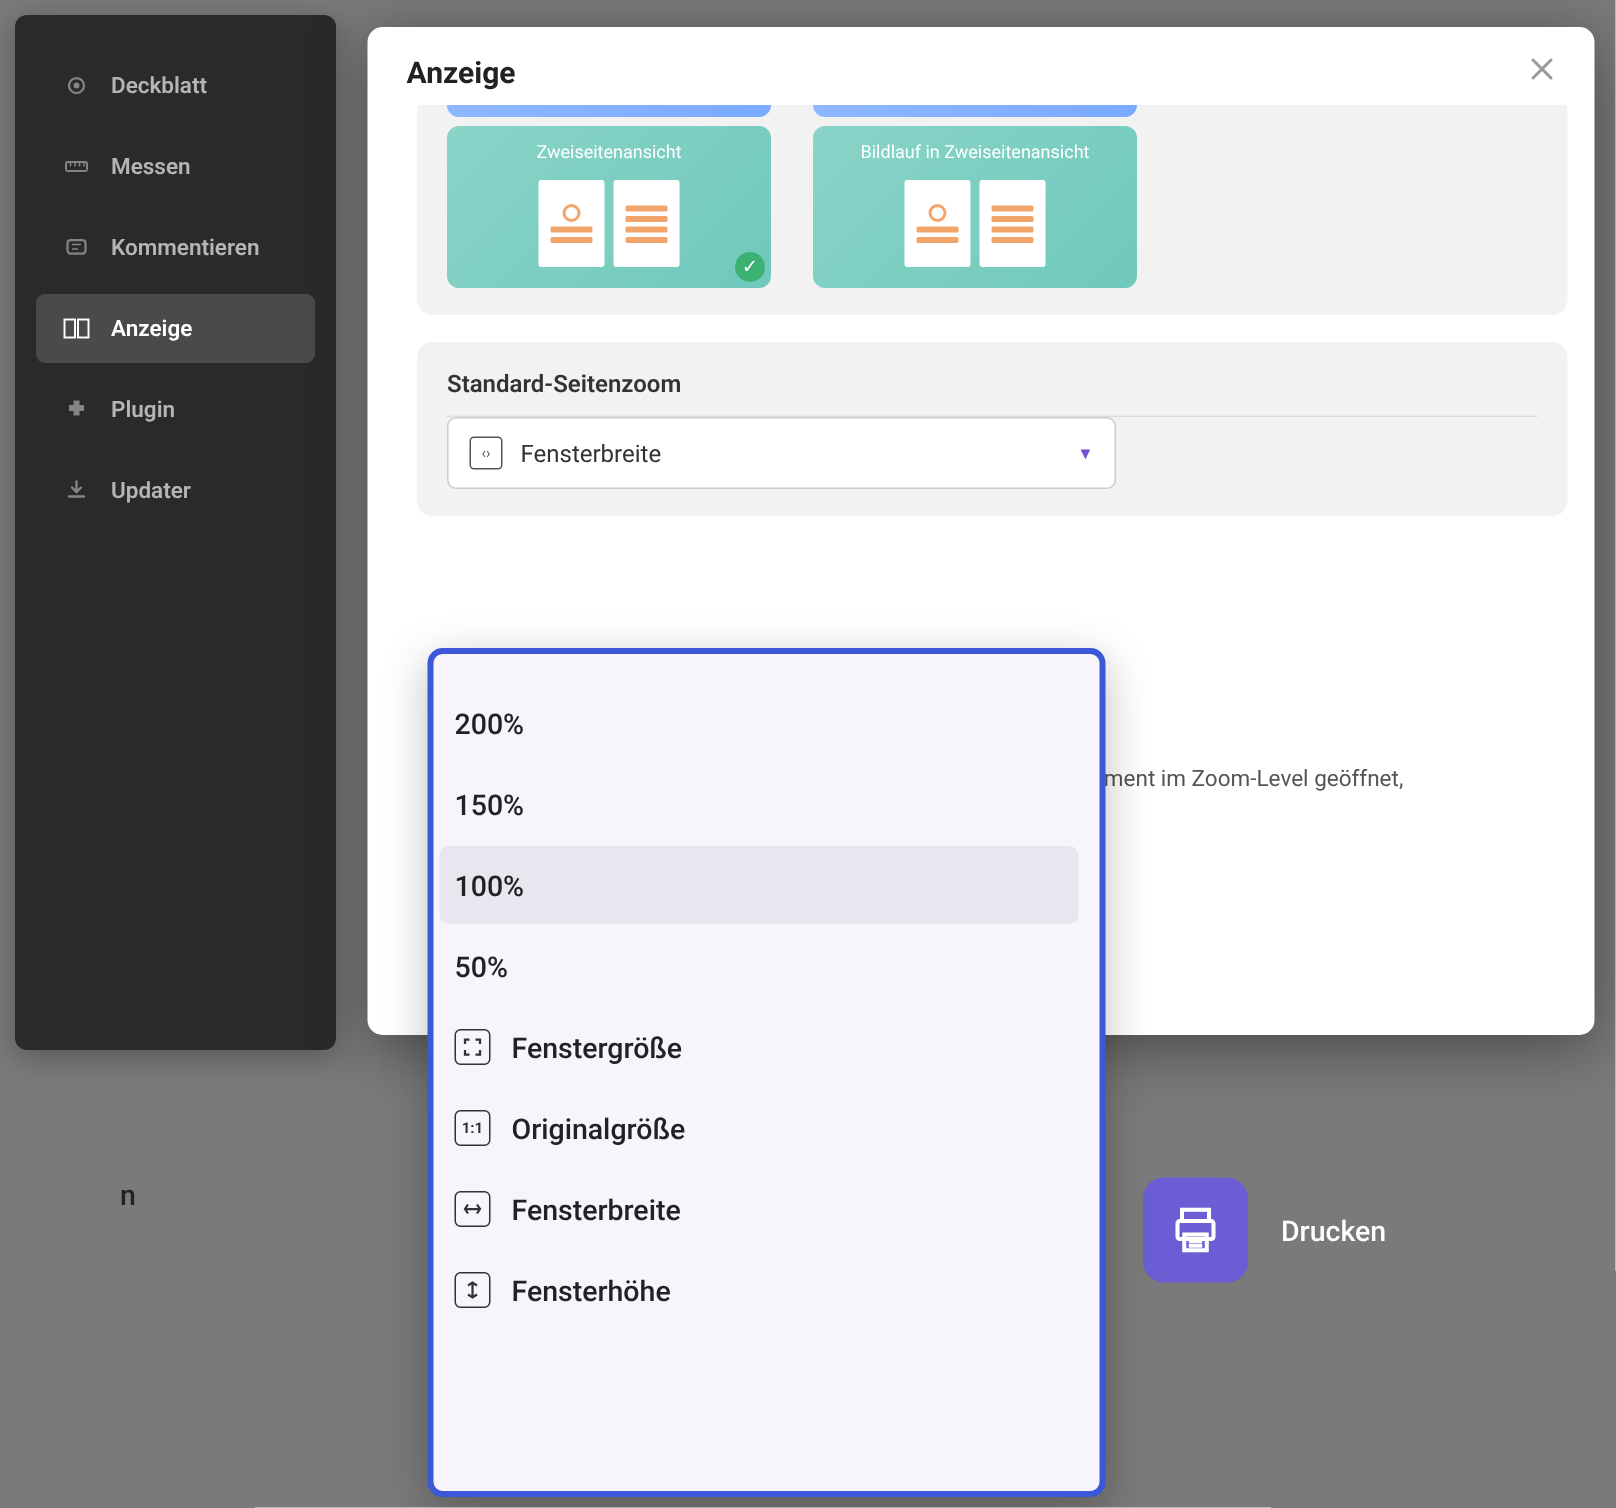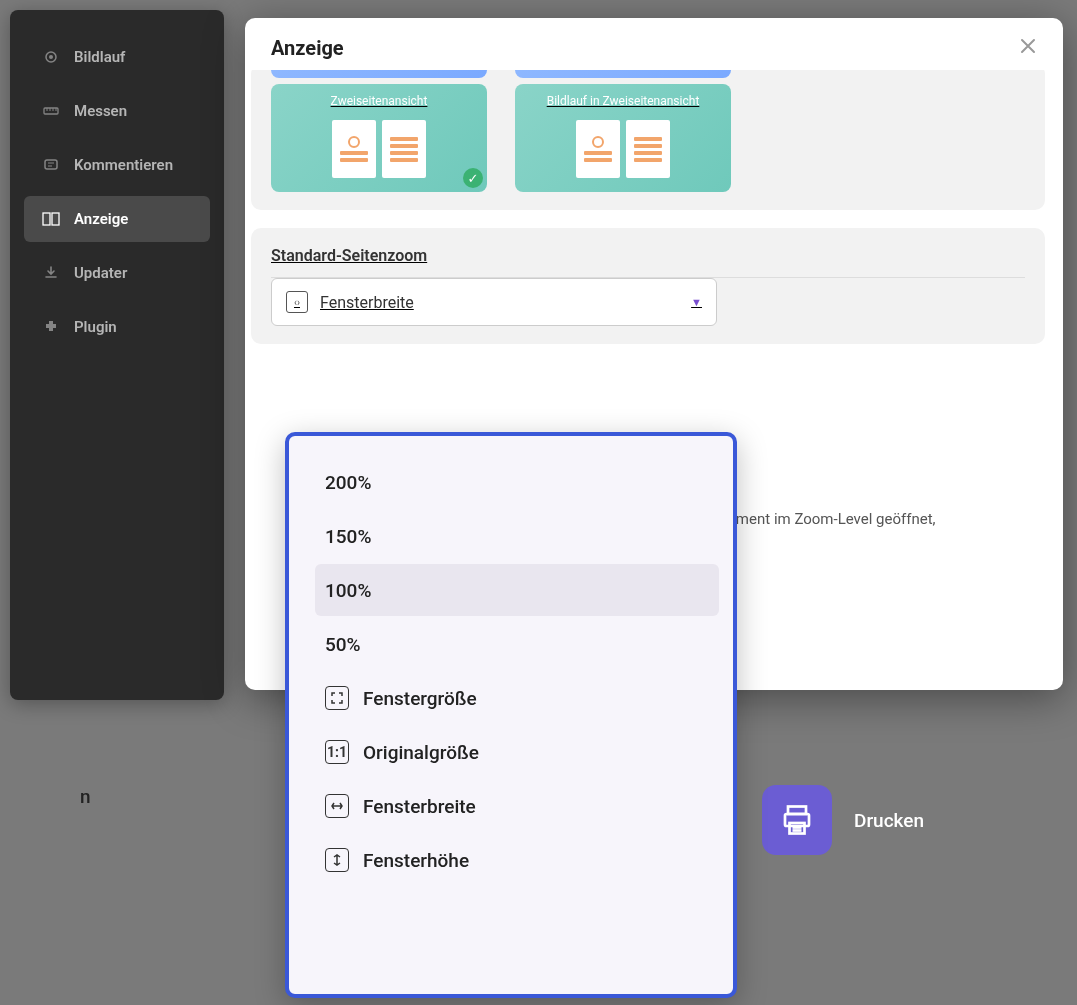--- a/index.html
+++ b/index.html
@@ -64,24 +64,23 @@
   font-weight: 700;
   color: #222;
 }
 .close-btn {
   cursor: pointer;
   color: #888;
   font-size: 22px;
   line-height: 1;
 }
 .modal-body {
-  padding: 0 18px 18px 6px;
+  padding: 0 18px 18px 33px;
   height: calc(100% - 56px);
   overflow: hidden;
-  text-decoration: underline;
 }
 
 .section {
   background: #f2f2f2;
   border-radius: 10px;
   padding: 18px 20px;
   margin-bottom: 18px;
 }
 .section.toprow {
   padding-top: 0;
@@ -201,21 +200,21 @@
   background: #f7f5fb;
   border: 4px solid #3a58d8;
   border-radius: 10px;
   padding: 18px 6px 18px 0;
   box-shadow: 0 8px 30px rgba(0,0,0,0.25);
   z-index: 50;
 }
 .dropdown-inner {
   height: 100%;
   overflow-y: auto;
-  padding-left: 24px;
+  padding-left: 2px;
 }
 .dd-item {
   display: flex;
   align-items: center;
   gap: 14px;
   padding: 14px 10px;
   margin: 2px 8px 2px 2px;
   border-radius: 6px;
   font-size: 19px;
   font-weight: 500;
@@ -224,21 +223,21 @@
 }
 .dd-item.hover { background: #e9e6ef; }
 .dd-item .dicon {
   width: 24px;
   height: 24px;
   border: 1.8px solid #333;
   border-radius: 4px;
   display: flex;
   align-items: center;
   justify-content: center;
-  font-size: 14px;
+  font-size: 10px;
   font-weight: 700;
   color: #333;
 }
 .dd-item .dicon.none { border: none; width: 0; margin-right: -14px; }
 
 .note-text {
   position: absolute;
   left: 720px;
   top: 510px;
   width: 310px;
@@ -278,21 +277,21 @@
 <body>
 
 <div class="sidebar">
   <div class="sidebar-item">
     <span class="si-icon">
       <svg width="16" height="16" viewBox="0 0 16 16">
           <circle cx="8" cy="8" r="5" fill="none" stroke="#aaa" stroke-width="1.5"></circle>
           <circle cx="8" cy="8" r="2" fill="#aaa"></circle>
         </svg>
     </span>
-    <span>Bildlauf</span>
+    <span>Deckblatt</span>
   </div>
   <div class="sidebar-item">
     <span class="si-icon">
       <svg width="16" height="16" viewBox="0 0 16 16">
           <rect x="1" y="5" width="14" height="6" rx="1" fill="none" stroke="#aaa" stroke-width="1.3"></rect>
           <line x1="4" y1="5" x2="4" y2="8" stroke="#aaa"></line>
           <line x1="7" y1="5" x2="7" y2="8" stroke="#aaa"></line>
           <line x1="10" y1="5" x2="10" y2="8" stroke="#aaa"></line>
           <line x1="13" y1="5" x2="13" y2="8" stroke="#aaa"></line>
         </svg>
@@ -314,32 +313,32 @@
       <svg width="18" height="16" viewBox="0 0 18 16">
           <rect x="1" y="2" width="7" height="12" fill="none" stroke="#fff" stroke-width="1.3"></rect>
           <rect x="10" y="2" width="7" height="12" fill="none" stroke="#fff" stroke-width="1.3"></rect>
         </svg>
     </span>
     <span>Anzeige</span>
   </div>
   <div class="sidebar-item">
     <span class="si-icon">
       <svg width="16" height="16" viewBox="0 0 16 16">
+          <path d="M6 2h4v3h3v4h-3v3H6v-3H3V5h3z" fill="#aaa"></path>
+        </svg>
+    </span>
+    <span>Plugin</span>
+  </div>
+  <div class="sidebar-item">
+    <span class="si-icon">
+      <svg width="16" height="16" viewBox="0 0 16 16">
           <path d="M8 2v7M5 6l3 3 3-3M3 12h10" fill="none" stroke="#aaa" stroke-width="1.6" stroke-linecap="round"></path>
         </svg>
     </span>
     <span>Updater</span>
-  </div>
-  <div class="sidebar-item">
-    <span class="si-icon">
-      <svg width="16" height="16" viewBox="0 0 16 16">
-          <path d="M6 2h4v3h3v4h-3v3H6v-3H3V5h3z" fill="#aaa"></path>
-        </svg>
-    </span>
-    <span>Plugin</span>
   </div>
 </div>
 
 <div class="bg-action left">
   <span class="alabel">n</span>
 </div>
 <div class="bg-action right">
   <div class="aicon">
     <svg width="36" height="36" viewBox="0 0 24 24" fill="none" stroke="#fff" stroke-width="1.8">
         <rect x="6" y="3" width="12" height="5"></rect>

